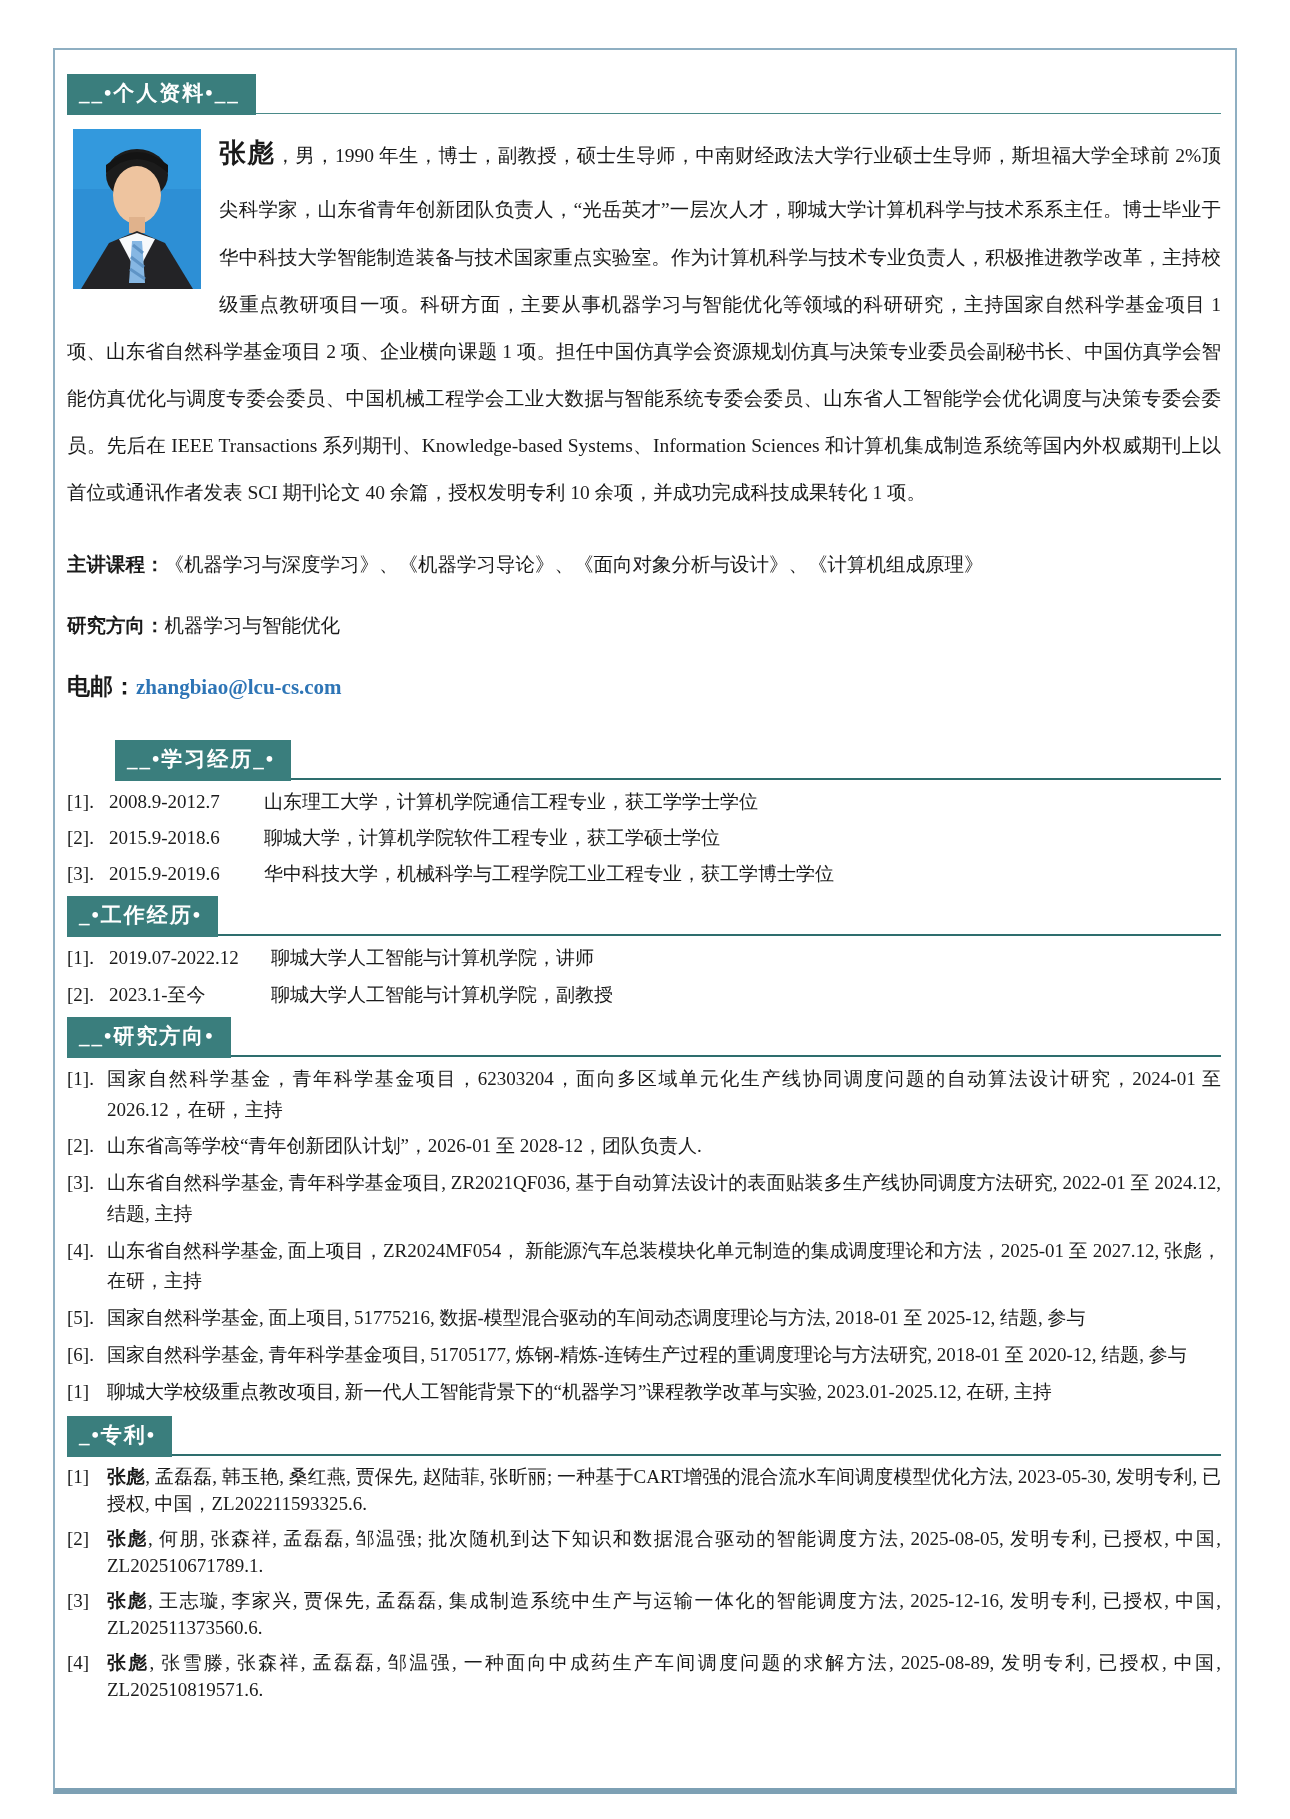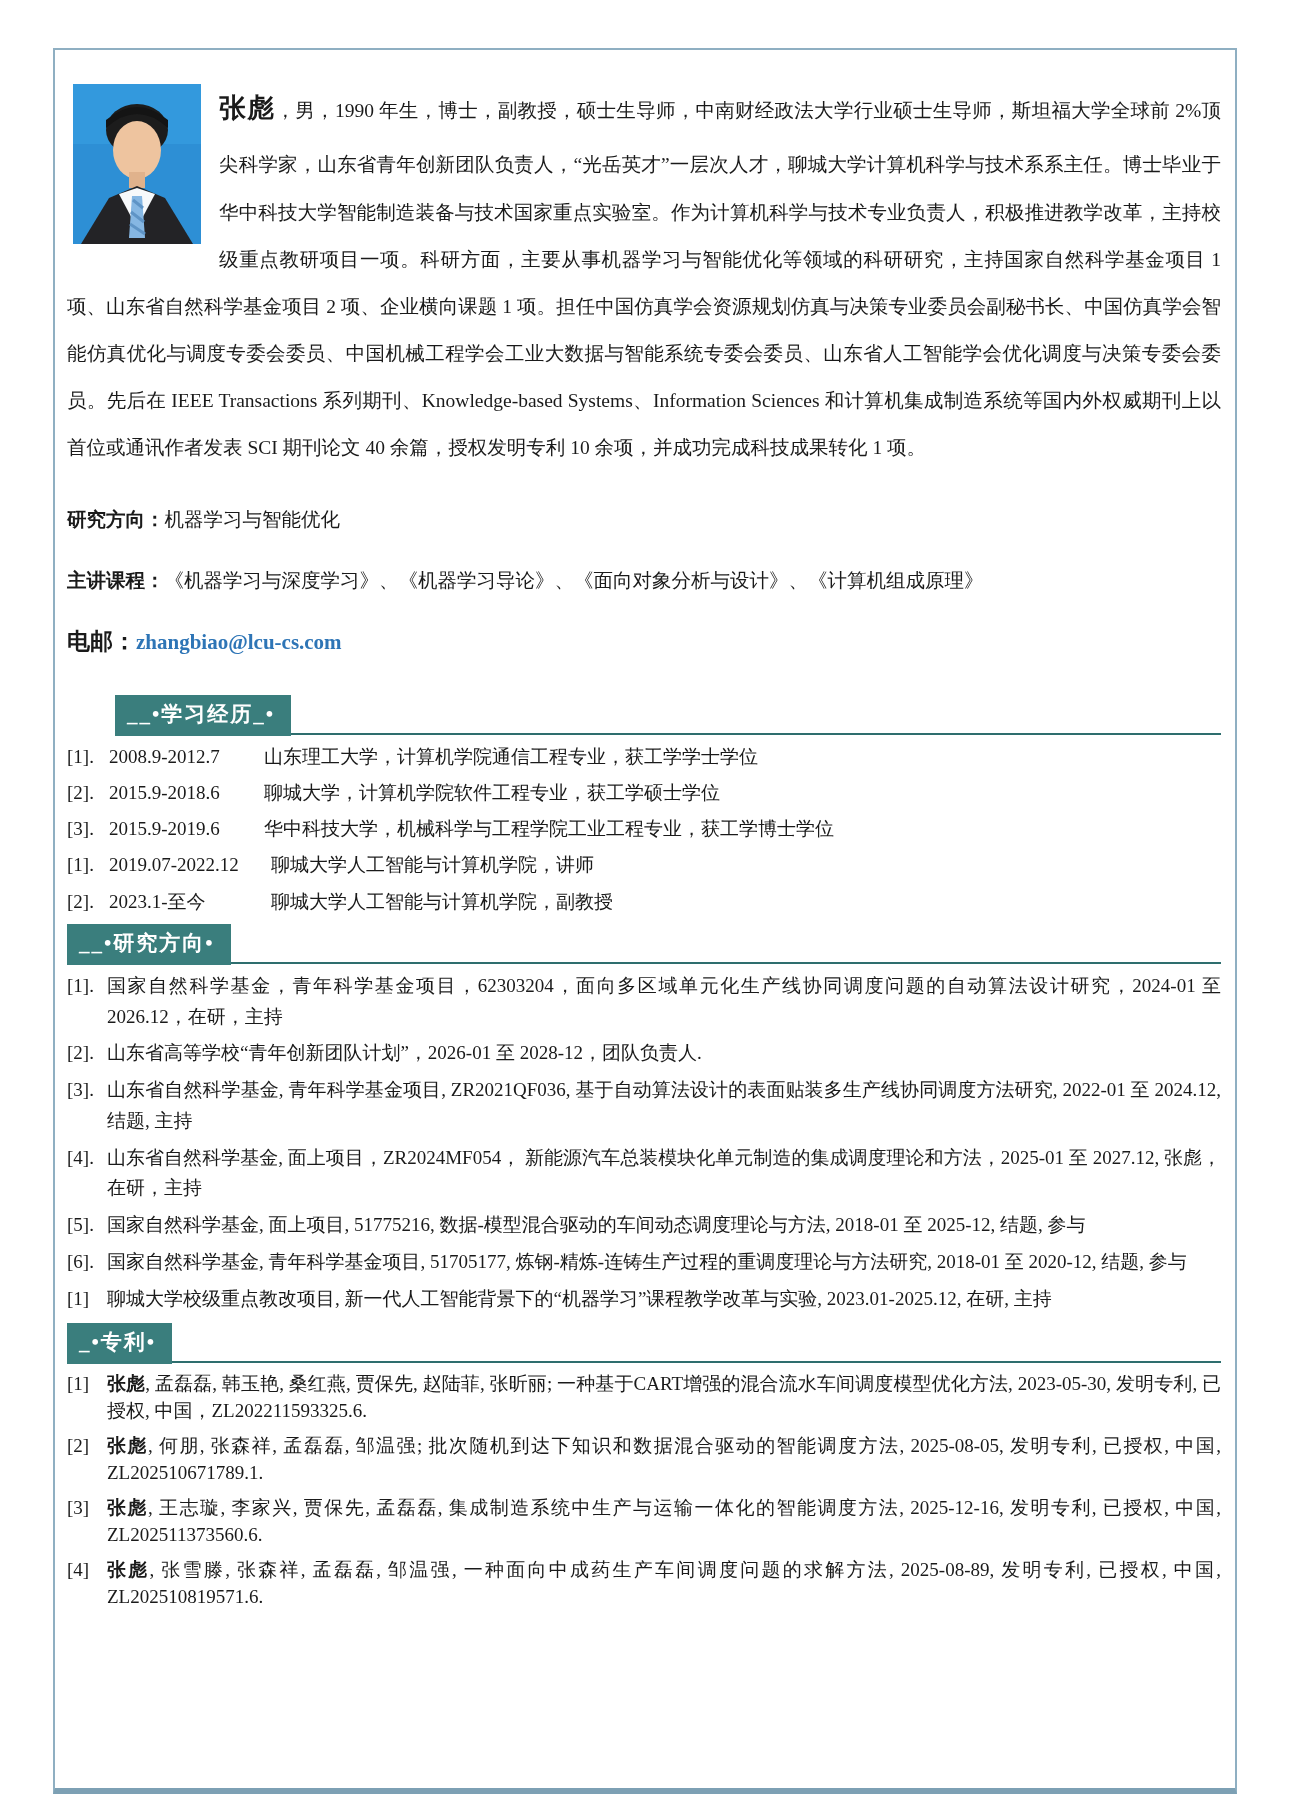--- a/index.html
+++ b/index.html
@@ -74,45 +74,49 @@
   .patent-lead { font-weight: bold; }
 
   .section-gap { margin-top: 16px; margin-left: 48px; }
   .tight-gap { margin-top: 8px; }
 </style>
 </head>
 <body>
 
 <div class="page-frame">
 
+  <div class="section-header">
+    <div class="header-box">__•个人资料•__</div>
+    <div class="header-line thin"></div>
+  </div>
 
   <div class="bio-wrap">
     <svg class="photo" viewBox="0 0 128 160" xmlns="http://www.w3.org/2000/svg">
       <rect width="128" height="160" fill="#2d8fd5"></rect>
       <rect width="128" height="60" fill="#3399dd"></rect>
       <ellipse cx="64" cy="46" rx="31" ry="26" fill="#1c1c1c"></ellipse>
       <ellipse cx="64" cy="66" rx="24" ry="29" fill="#eec49f"></ellipse>
       <rect x="56" y="88" width="16" height="16" fill="#e0b28c"></rect>
       <path d="M33,44 Q64,16 95,44 L95,36 Q64,10 33,36 Z" fill="#141414"></path>
       <polygon points="8,160 36,114 64,102 92,114 120,160" fill="#232326"></polygon>
       <polygon points="46,110 64,104 82,110 64,144" fill="#f7f9fb"></polygon>
       <polygon points="59,112 69,112 72,154 56,154" fill="#86b7e3"></polygon>
       <line x1="60" y1="116" x2="70" y2="124" stroke="#5f94c6" stroke-width="3"></line>
       <line x1="58" y1="128" x2="71" y2="138" stroke="#5f94c6" stroke-width="3"></line>
       <line x1="57" y1="140" x2="72" y2="150" stroke="#5f94c6" stroke-width="3"></line>
     </svg>
     <span class="person-name">张彪</span><span>，男，1990 年生，博士，副教授，硕士生导师，中南财经政法大学行业硕士生导师，斯坦福大学全球前 2%顶尖科学家，山东省青年创新团队负责人，“光岳英才”一层次人才，聊城大学计算机科学与技术系系主任。博士毕业于华中科技大学智能制造装备与技术国家重点实验室。作为计算机科学与技术专业负责人，积极推进教学改革，主持校级重点教研项目一项。科研方面，主要从事机器学习与智能优化等领域的科研研究，主持国家自然科学基金项目 1 项、山东省自然科学基金项目 2 项、企业横向课题 1 项。担任中国仿真学会资源规划仿真与决策专业委员会副秘书长、中国仿真学会智能仿真优化与调度专委会委员、中国机械工程学会工业大数据与智能系统专委会委员、山东省人工智能学会优化调度与决策专委会委员。先后在 IEEE Transactions 系列期刊、Knowledge-based Systems、Information Sciences 和计算机集成制造系统等国内外权威期刊上以首位或通讯作者发表 SCI 期刊论文 40 余篇，授权发明专利 10 余项，并成功完成科技成果转化 1 项。</span>
   </div>
 
+  <div class="kv-row">
+    <span class="kv-label">主讲课程：</span><span>《机器学习与深度学习》、《机器学习导论》、《面向对象分析与设计》、《计算机组成原理》</span>
+  </div>
+
   <div class="kv-row" style="clear:none;">
     <span class="kv-label">研究方向：</span><span>机器学习与智能优化</span>
-  </div>
-
-  <div class="kv-row">
-    <span class="kv-label">主讲课程：</span><span>《机器学习与深度学习》、《机器学习导论》、《面向对象分析与设计》、《计算机组成原理》</span>
   </div>
 
   <div class="email-row">
     <span class="kv-label">电邮：</span><a class="email-value">zhangbiao@lcu-cs.com</a>
   </div>
 
   <div class="section-header section-gap" style="margin-top:38px;">
     <div class="header-box">__•学习经历_•</div>
     <div class="header-line"></div>
   </div>
@@ -127,20 +131,24 @@
       <span>2015.9-2018.6</span>
       <span>聊城大学，计算机学院软件工程专业，获工学硕士学位</span>
     </div>
     <div class="edu-row">
       <span class="num-col">[3].</span>
       <span>2015.9-2019.6</span>
       <span>华中科技大学，机械科学与工程学院工业工程专业，获工学博士学位</span>
     </div>
   </div>
 
+  <div class="section-header tight-gap">
+    <div class="header-box">_•工作经历•</div>
+    <div class="header-line"></div>
+  </div>
   <div>
     <div class="work-row">
       <span class="num-col">[1].</span>
       <span>2019.07-2022.12</span>
       <span>聊城大学人工智能与计算机学院，讲师</span>
     </div>
     <div class="work-row">
       <span class="num-col">[2].</span>
       <span>2023.1-至今</span>
       <span>聊城大学人工智能与计算机学院，副教授</span>

